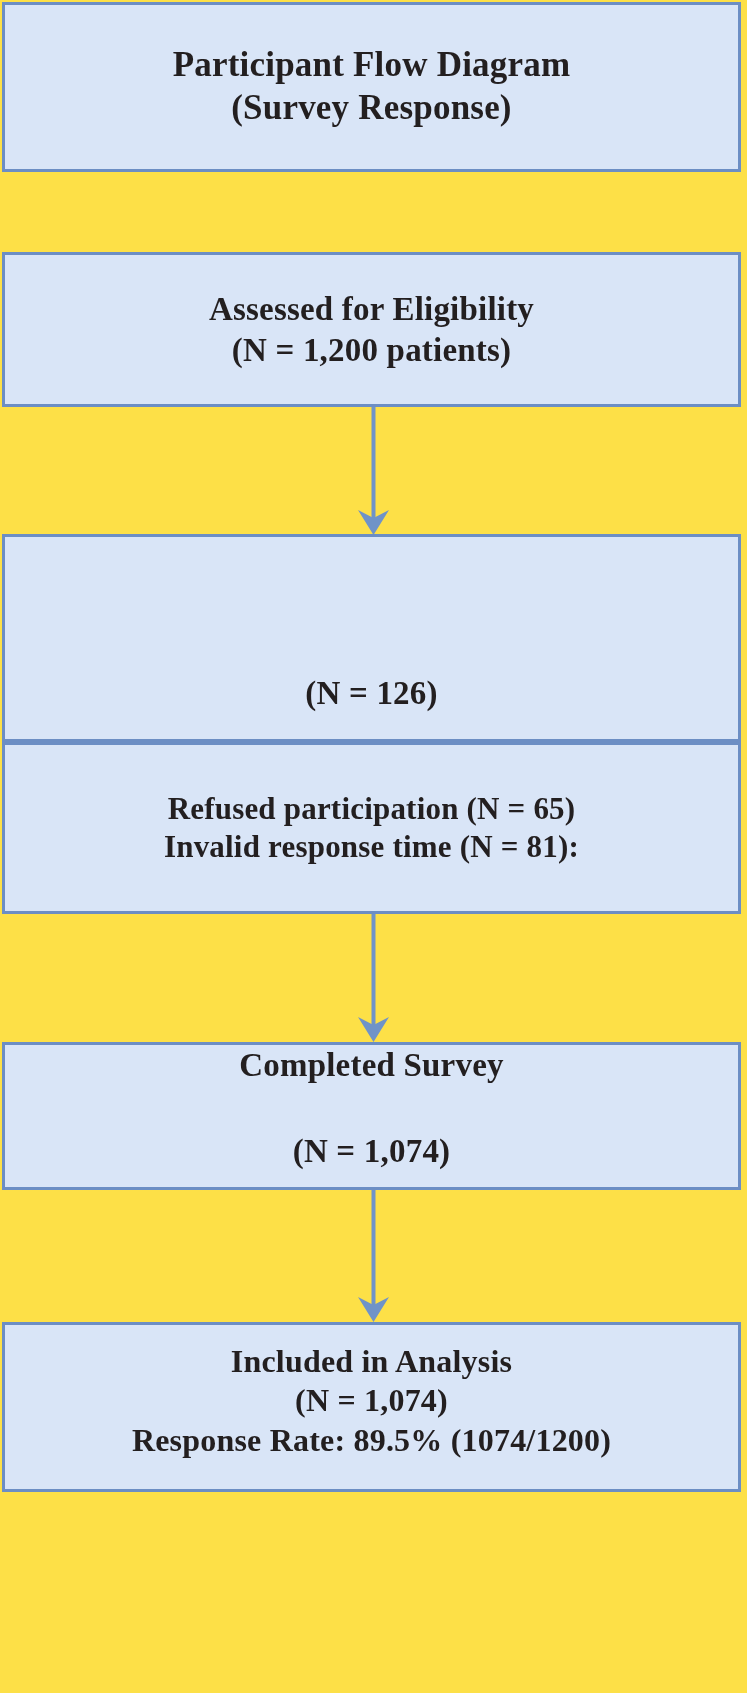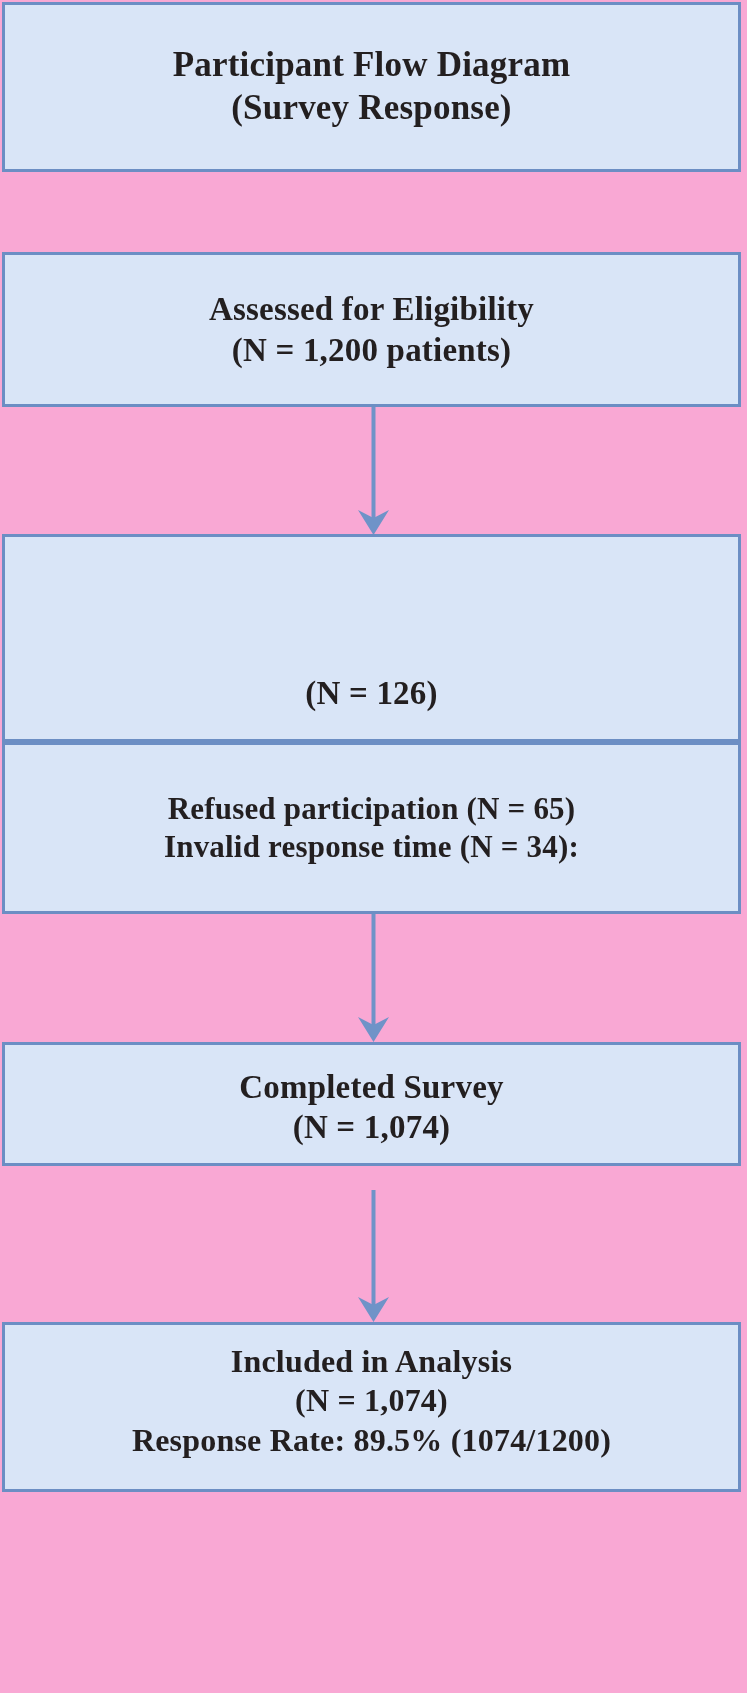--- a/index.html
+++ b/index.html
@@ -12,21 +12,21 @@
     width: 747px;
     height: 1693px;
     font-family: "Liberation Serif", "DejaVu Serif", serif;
     overflow: hidden;
   }
 
   #diagram {
     position: relative;
     width: 747px;
     height: 1693px;
-    background: #f9a8d4;
+    background: #fde047;
   }
 
   .flow-box {
     position: absolute;
     left: 2px;
     width: 739px;
     box-sizing: border-box;
     background: #d9e5f7;
     border: 3px solid #6c8ec4;
     display: flex;
@@ -73,23 +73,23 @@
   #box-reasons {
     top: 742px;
     height: 172px;
     font-size: 31px;
     border-top-width: 3px;
   }
 
   
   #box-completed {
     top: 1042px;
-    height: 124px;
+    height: 148px;
     font-size: 33px;
-    justify-content: flex-end;
+    justify-content: space-between;
     padding-bottom: 16px;
   }
 
   
   #box-included {
     top: 1322px;
     height: 170px;
     font-size: 32px;
     padding-bottom: 12px;
   }
@@ -124,21 +124,21 @@
       <path d="M 373.5 128 L 358 103 L 373.5 111 L 389 103 Z" fill="#6f93c8"></path>
     </svg>
   </div>
 
   <div class="flow-box" id="box-excluded">
     <span class="line">(N = 126)</span>
   </div>
 
   <div class="flow-box" id="box-reasons">
     <span class="line">Refused participation (N = 65)</span>
-    <span class="line">Invalid response time (N = 34):</span>
+    <span class="line">Invalid response time (N = 81):</span>
   </div>
 
   <div class="connector" style="top:914px; height:130px;">
     <svg width="747" height="130" viewBox="0 0 747 130" xmlns="http://www.w3.org/2000/svg">
       <line x1="373.5" y1="0" x2="373.5" y2="112" stroke="#6f93c8" stroke-width="4"></line>
       <path d="M 373.5 128 L 358 103 L 373.5 111 L 389 103 Z" fill="#6f93c8"></path>
     </svg>
   </div>
 
   <div class="flow-box" id="box-completed">

